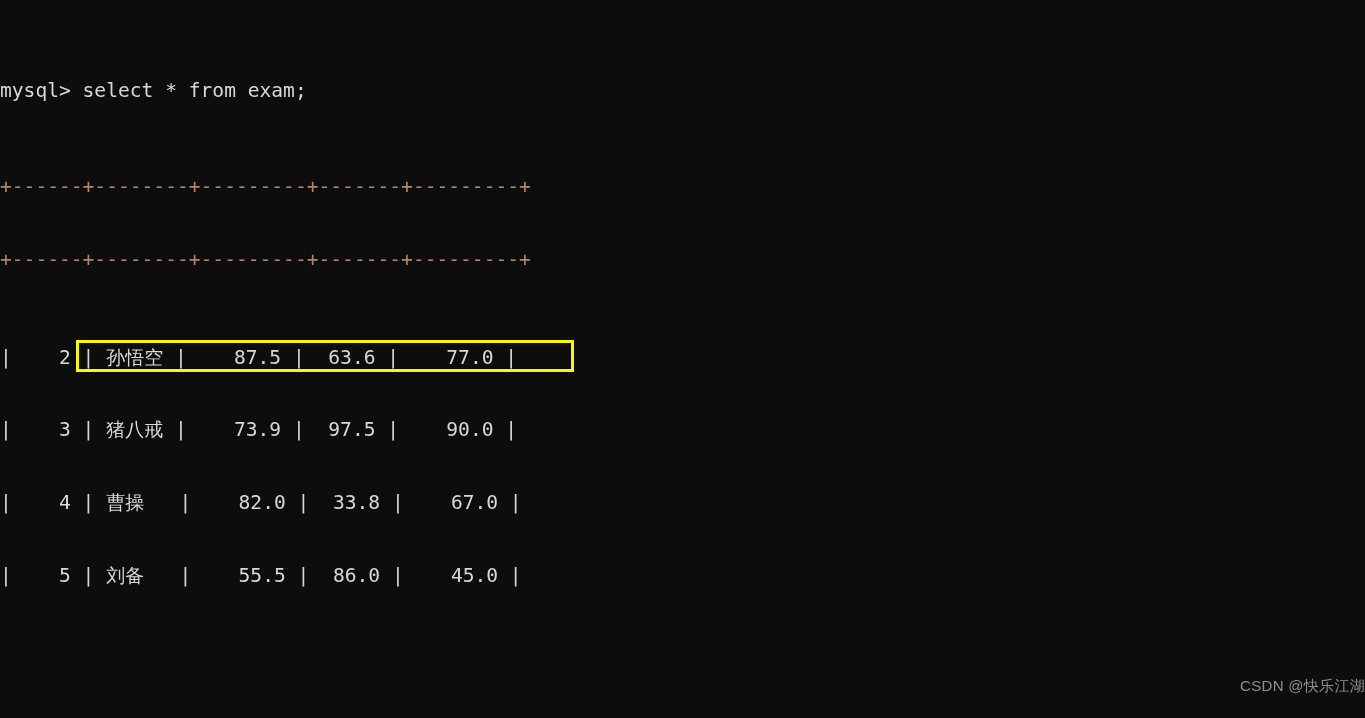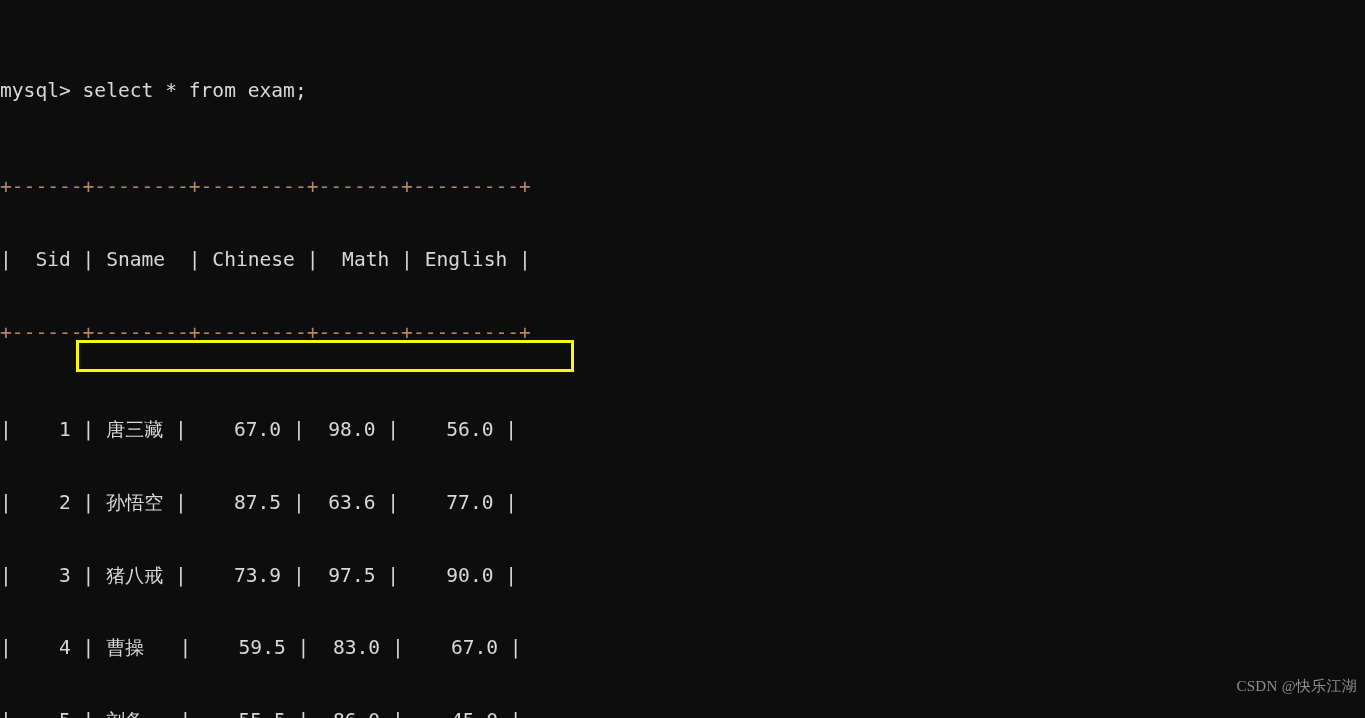--- a/index.html
+++ b/index.html
@@ -57,45 +57,43 @@
     left: 76px;
     top: 340px;
     width: 498px;
     height: 32px;
     border: 3px solid #f8f806;
     box-sizing: border-box;
     pointer-events: none;
   }
   #watermark {
     position: absolute;
-    right: 8px;
+    right: 0;
     bottom: 8px;
     color: #8f8f8f;
     font-size: 15px;
-    font-family: Liberation Serif, serif;
+    font-family: Liberation Sans, sans-serif;
     letter-spacing: 0.3px;
   }
 </style>
 </head>
 <body>
 
 <div id="terminal">
 
   <div class="screen">
 
     <div class="line"><span class="prompt">mysql&gt; select * from exam;</span></div>
 
     <div class="line rule">+------+--------+---------+-------+---------+</div>
-    <div class="line cell">|  Sid | Sname  | Chinese |  Math | English |</div>
     <div class="line rule">+------+--------+---------+-------+---------+</div>
 
-    <div class="line"><span class="cell">|    1 | </span><span class="cjk cell">唐三藏</span><span class="cell"> |    67.0 |  98.0 |    56.0 |</span></div>
     <div class="line"><span class="cell">|    2 | </span><span class="cjk cell">孙悟空</span><span class="cell"> |    87.5 |  63.6 |    77.0 |</span></div>
     <div class="line"><span class="cell">|    3 | </span><span class="cjk cell">猪八戒</span><span class="cell"> |    73.9 |  97.5 |    90.0 |</span></div>
-    <div class="line"><span class="cell">|    4 | </span><span class="cjk cell">曹操</span><span class="cell">   |    59.5 |  83.0 |    67.0 |</span></div>
+    <div class="line"><span class="cell">|    4 | </span><span class="cjk cell">曹操</span><span class="cell">   |    82.0 |  33.8 |    67.0 |</span></div>
     <div class="line"><span class="cell">|    5 | </span><span class="cjk cell">刘备</span><span class="cell">   |    55.5 |  86.0 |    45.0 |</span></div>
     
     
 
     
     
     
 
     
 

